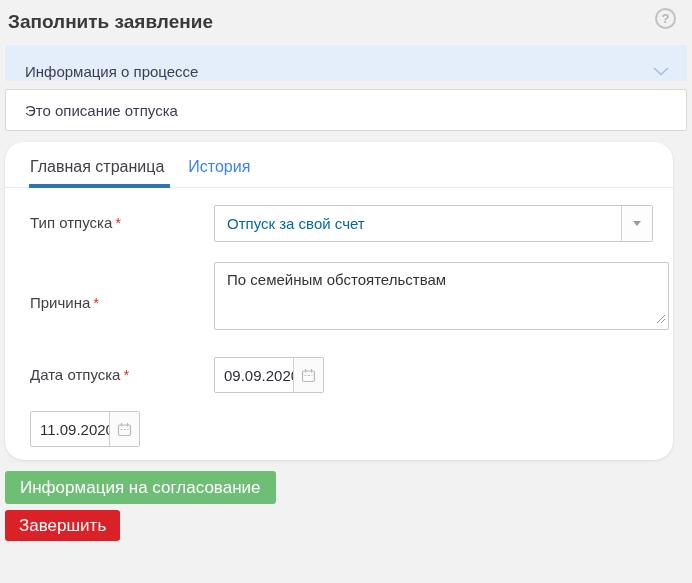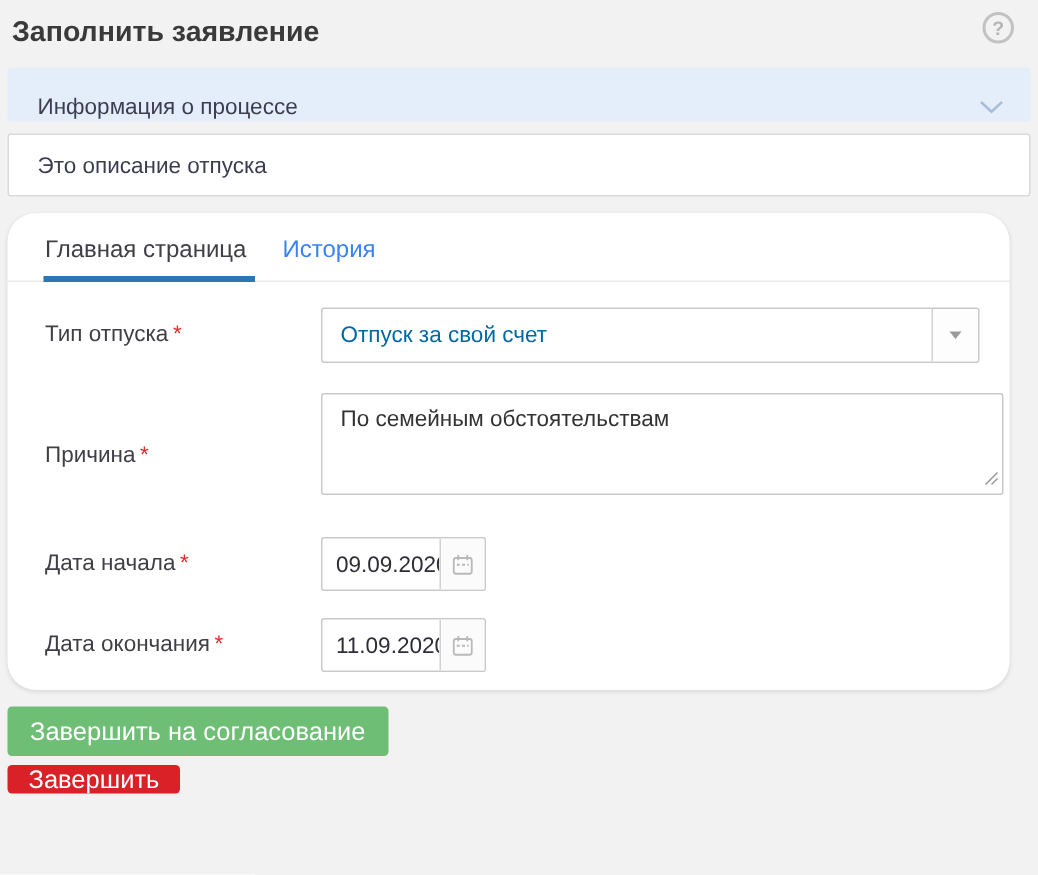--- a/index.html
+++ b/index.html
@@ -186,21 +186,21 @@
     cursor: pointer;
     display: flex; align-items: center;
   }
   .btn-submit {
     background: #6fbe76;
     height: 33px;
     padding: 0 15px;
   }
   .btn-finish {
     background: #da2128;
-    height: 19px;
+    height: 31px;
     padding: 0 14px;
     margin-top: 6px;
   }
 </style>
 </head>
 <body>
 
 <h1 class="page-title">Заполнить заявление</h1>
 
 <div class="help-icon">?</div>
@@ -247,51 +247,48 @@
         <span class="resize-handle">
           <svg width="10" height="10" viewBox="0 0 10 10">
             <path d="M9 1 L1 9 M9 5 L5 9" stroke="#999" stroke-width="1" fill="none"></path>
           </svg>
         </span>
       </div>
     </div>
 
     <div class="field-row row-start">
       <div class="field-label">
-        <span>Дата начала</span><span class="req">*</span>
+        <span>Дата отпуска</span><span class="req">*</span>
       </div>
       <div class="date-box">
         <input type="text" value="09.09.2020" style="">
         <button class="calendar-btn">
           <svg width="15" height="15" viewBox="0 0 15 15">
             <rect x="1.5" y="3" width="12" height="10.5" rx="1.5" fill="none" stroke="#b9b9b9" stroke-width="1.2"></rect>
             <line x1="4.5" y1="1" x2="4.5" y2="4.5" stroke="#b9b9b9" stroke-width="1.2"></line>
             <line x1="10.5" y1="1" x2="10.5" y2="4.5" stroke="#b9b9b9" stroke-width="1.2"></line>
             <line x1="3.5" y1="7.5" x2="11.5" y2="7.5" stroke="#b9b9b9" stroke-width="1.2" stroke-dasharray="2 1.5"></line>
           </svg>
         </button>
       </div>
     </div>
 
     <div class="field-row">
-      <div class="field-label">
-        <span>Дата окончания</span><span class="req">*</span>
-      </div>
       <div class="date-box">
         <input type="text" value="11.09.2020" style="">
         <button class="calendar-btn">
           <svg width="15" height="15" viewBox="0 0 15 15">
             <rect x="1.5" y="3" width="12" height="10.5" rx="1.5" fill="none" stroke="#b9b9b9" stroke-width="1.2"></rect>
             <line x1="4.5" y1="1" x2="4.5" y2="4.5" stroke="#b9b9b9" stroke-width="1.2"></line>
             <line x1="10.5" y1="1" x2="10.5" y2="4.5" stroke="#b9b9b9" stroke-width="1.2"></line>
             <line x1="3.5" y1="7.5" x2="11.5" y2="7.5" stroke="#b9b9b9" stroke-width="1.2" stroke-dasharray="2 1.5"></line>
           </svg>
         </button>
       </div>
     </div>
 
   </div>
 </div>
 
 <div class="actions">
-  <button class="btn btn-submit">Завершить на согласование</button>
+  <button class="btn btn-submit">Информация на согласование</button>
   <button class="btn btn-finish">Завершить</button>
 </div>
 
 </body></html>

